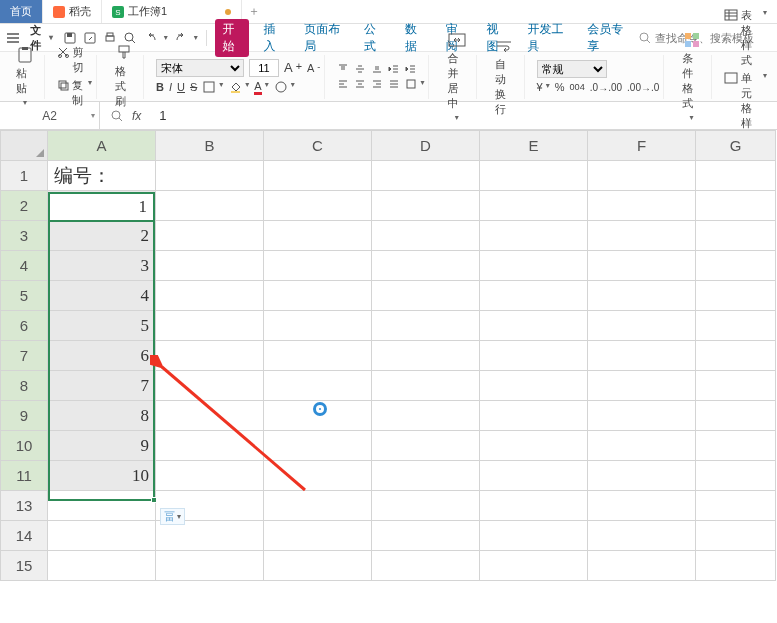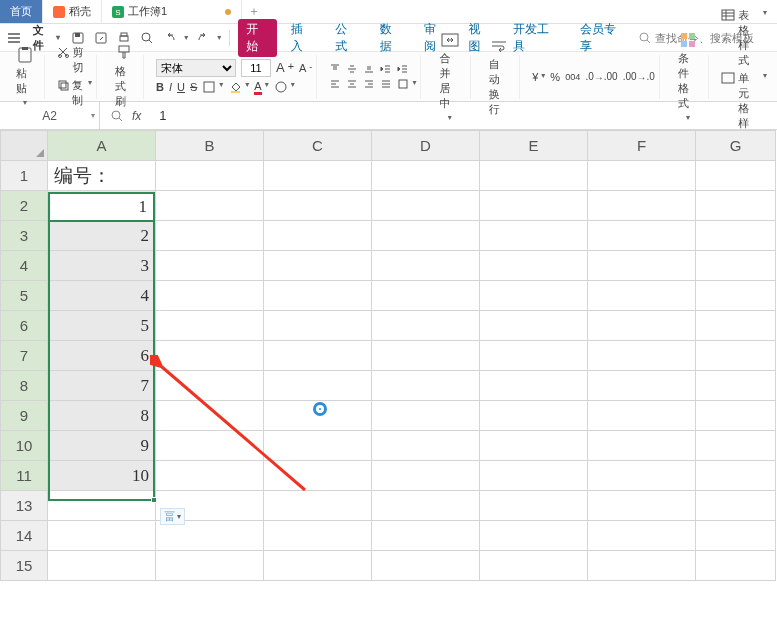--- a/index.html
+++ b/index.html
@@ -23,21 +23,21 @@
 .menubar .search { flex:1; display:flex; justify-content:flex-end; align-items:center; color:#999; gap:4px; padding-right:6px;}
 .menubar .search input { border:none; outline:none; font-size:11px; width:110px; color:#666; }
 
 
 .ribbon { height: 50px; display:flex; align-items:center; padding: 2px 6px; gap:8px; border-bottom: 1px solid #d8d8d8; background:#fcfcfc; }
 .ribbon .group { display:flex; flex-direction:column; gap:3px; padding:0 4px; border-right:1px solid #eee; height:44px; justify-content:center;}
 .ribbon .row { display:flex; align-items:center; gap:5px; }
 .ribbon .btn { display:flex; align-items:flex-start; gap:3px; font-size:11px; color:#444; cursor:pointer; }
 .ribbon .ico { width:14px; height:14px; display:inline-flex; align-items:center; justify-content:center; }
 .ribbon select, .ribbon input.sz { font-size:11px; border:1px solid #ccc; height:18px; }
-.ribbon select.font { width:80px; }
+.ribbon select.font { width:88px; }
 .ribbon input.sz { width:30px; text-align:center; }
 .ribbon .big { flex-direction:column; align-items:center; gap:2px; font-size:11px; padding:0 6px;}
 .ribbon .big .ico { width:18px; height:18px; }
 .caret { font-size:8px; color:#666; }
 
 
 .fbar { height: 28px; display:flex; align-items:center; border-bottom:1px solid #d8d8d8; }
 .fbar .namebox { width:100px; border-right:1px solid #d8d8d8; height:100%; display:flex; align-items:center; justify-content:center; font-size:12px; color:#555; position:relative;}
 .fbar .namebox .dd { position:absolute; right:4px; font-size:8px; color:#888;}
 .fbar .tools { display:flex; align-items:center; gap:8px; padding:0 10px; color:#777; }
@@ -143,20 +143,21 @@
   <span class="caret">▾</span>
   <span class="qitem">
       <svg width="14" height="14">
         <path d="M4 4h5l-2-2M9 4l-2 2M9 4c-4 0-6 2-6 5" fill="none" stroke="#555"></path>
       </svg>
     </span>
   <span class="caret">▾</span>
   <span class="sep"></span>
   <span class="ribtab active">开始</span>
   <span class="ribtab">插入</span>
+  <span class="ribtab">页面布局</span>
   <span class="ribtab">公式</span>
   <span class="ribtab">数据</span>
   <span class="ribtab">审阅</span>
   <span class="ribtab">视图</span>
   <span class="ribtab">开发工具</span>
   <span class="ribtab">会员专享</span>
   <span class="search">
     <svg width="12" height="12">
         <circle cx="5" cy="5" r="4" fill="none" stroke="#999"></circle>
         <path d="M8 8l3 3" stroke="#999"></path>
@@ -331,20 +332,23 @@
     <div class="btn big">
       <span class="ico">
           <svg width="18" height="14">
             <path d="M2 3h14M2 7h10a2 2 0 010 4H9m0 0l2-2m-2 2l2 2" fill="none" stroke="#555"></path>
           </svg>
         </span>
       <span>自动换行</span>
     </div>
   </div>
   <div class="group">
+    <div class="row">
+        <select style="width:70px;"><option>常规</option></select>
+      </div>
     <div class="row">
       <span class="btn">¥ <span class="caret">▾</span></span>
       <span class="btn">%</span>
       <span class="btn">
           <sup>004</sup>
         </span>
       <span class="btn">
           <span style="font-size:10px;">.0→.00</span>
         </span>
       <span class="btn">

